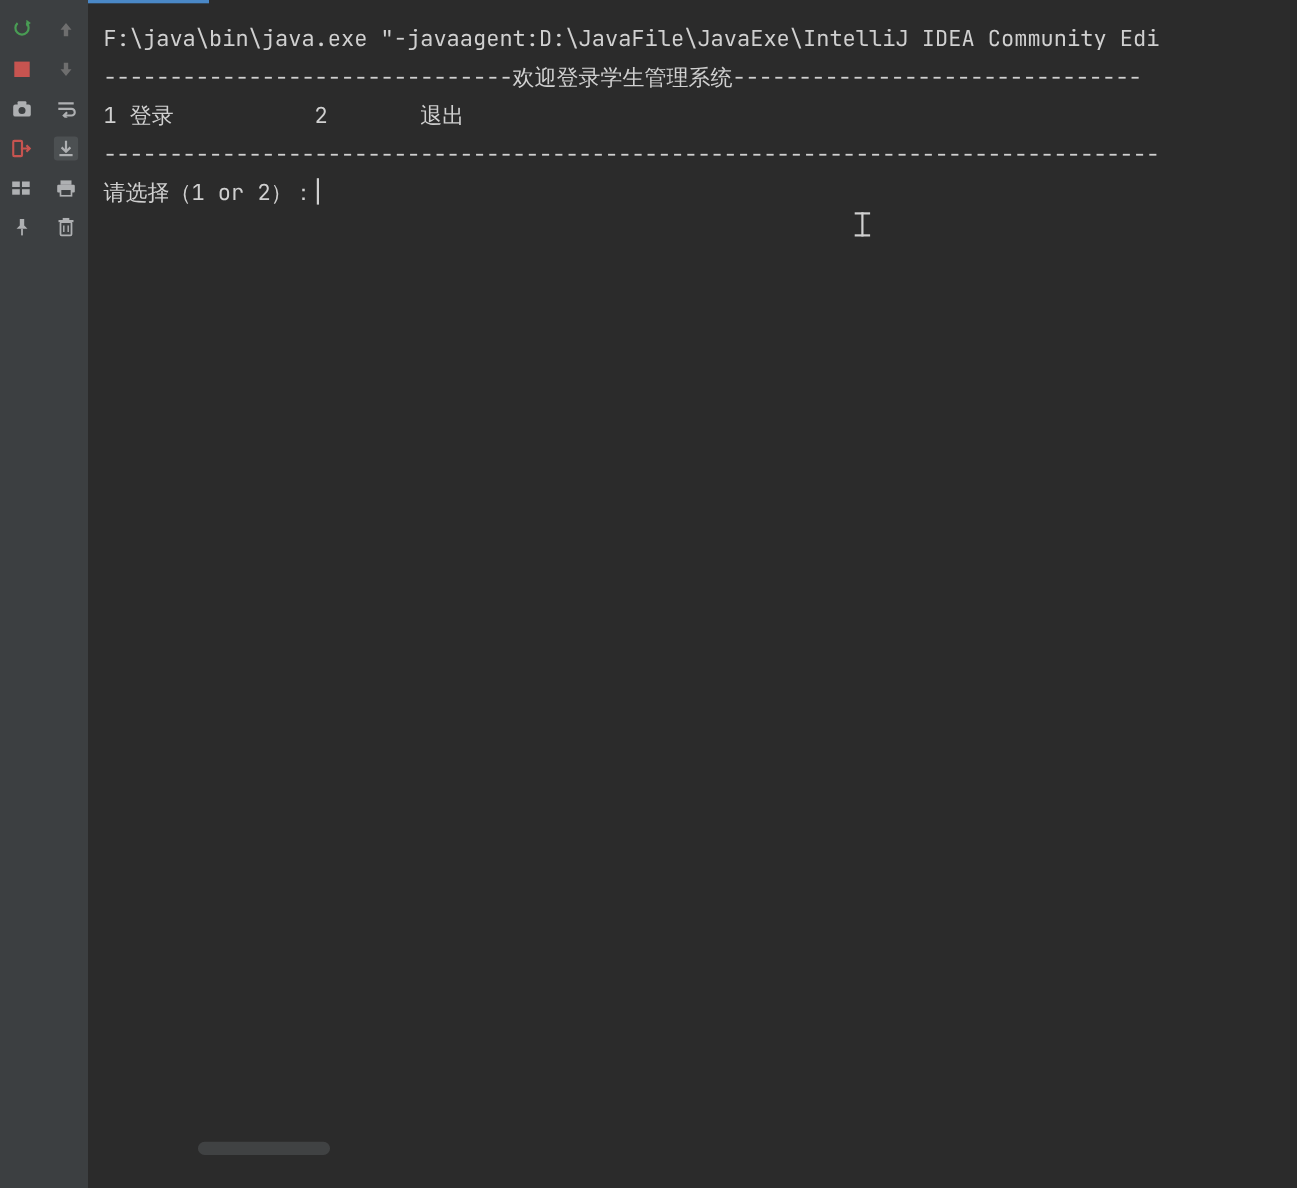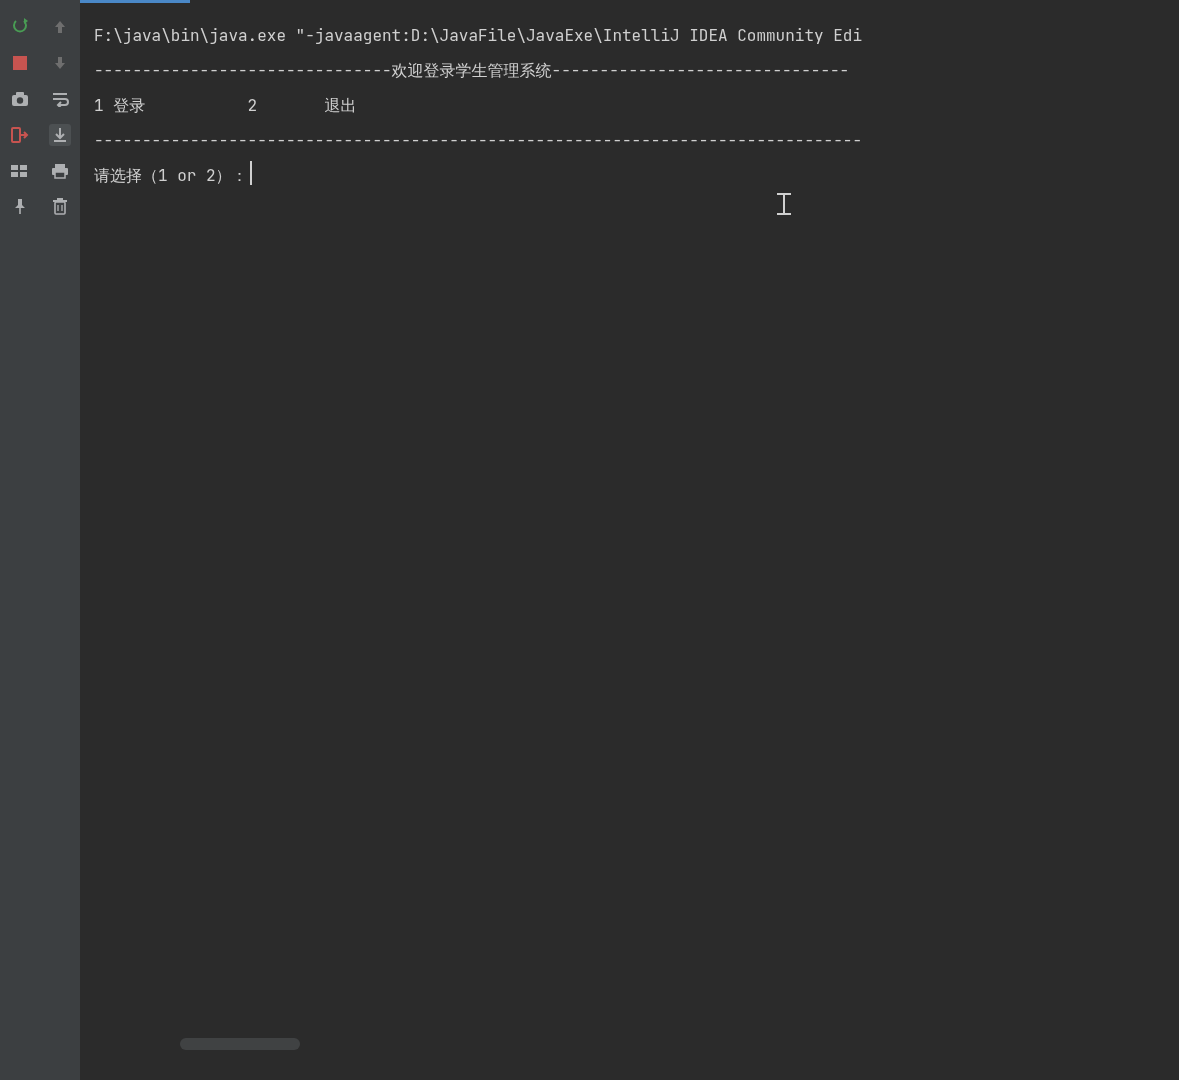--- a/index.html
+++ b/index.html
@@ -61,21 +61,21 @@
     position: absolute;
     top: 0;
     left: 0;
     width: 110px;
     height: 3px;
     background: #4a88c7;
   }
 
   .console-text {
     padding: 18px 0 0 14px;
-    font-size: 16px;
+    font-size: 20px;
     line-height: 35px;
     color: #d0d0d0;
     white-space: pre;
     font-family: "JetBrains Mono","Consolas","Menlo",monospace;
   }
 
   .cursor {
     display: inline-block;
     width: 2px;
     height: 24px;

